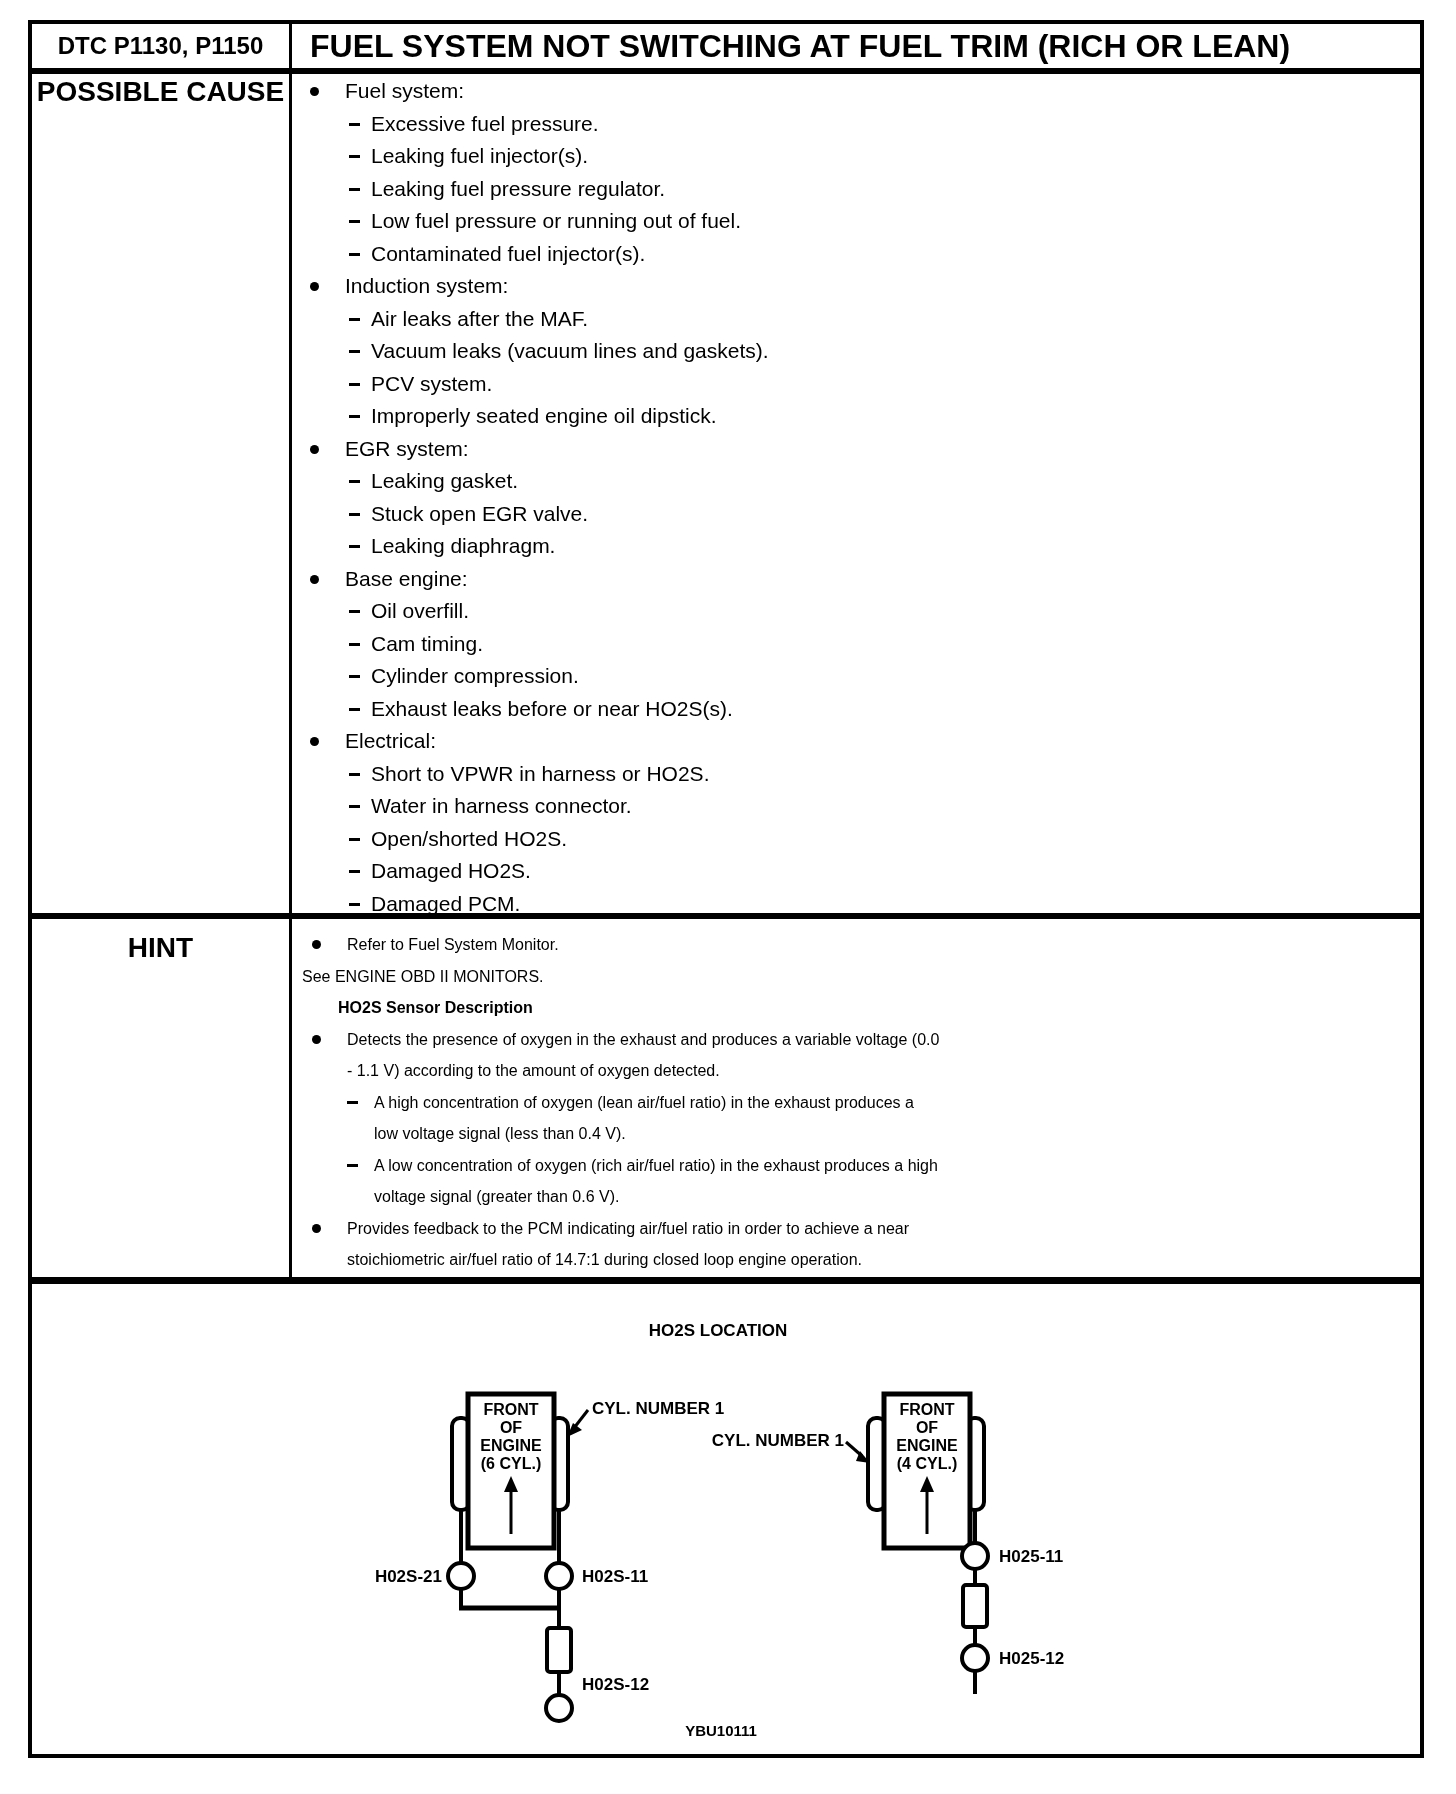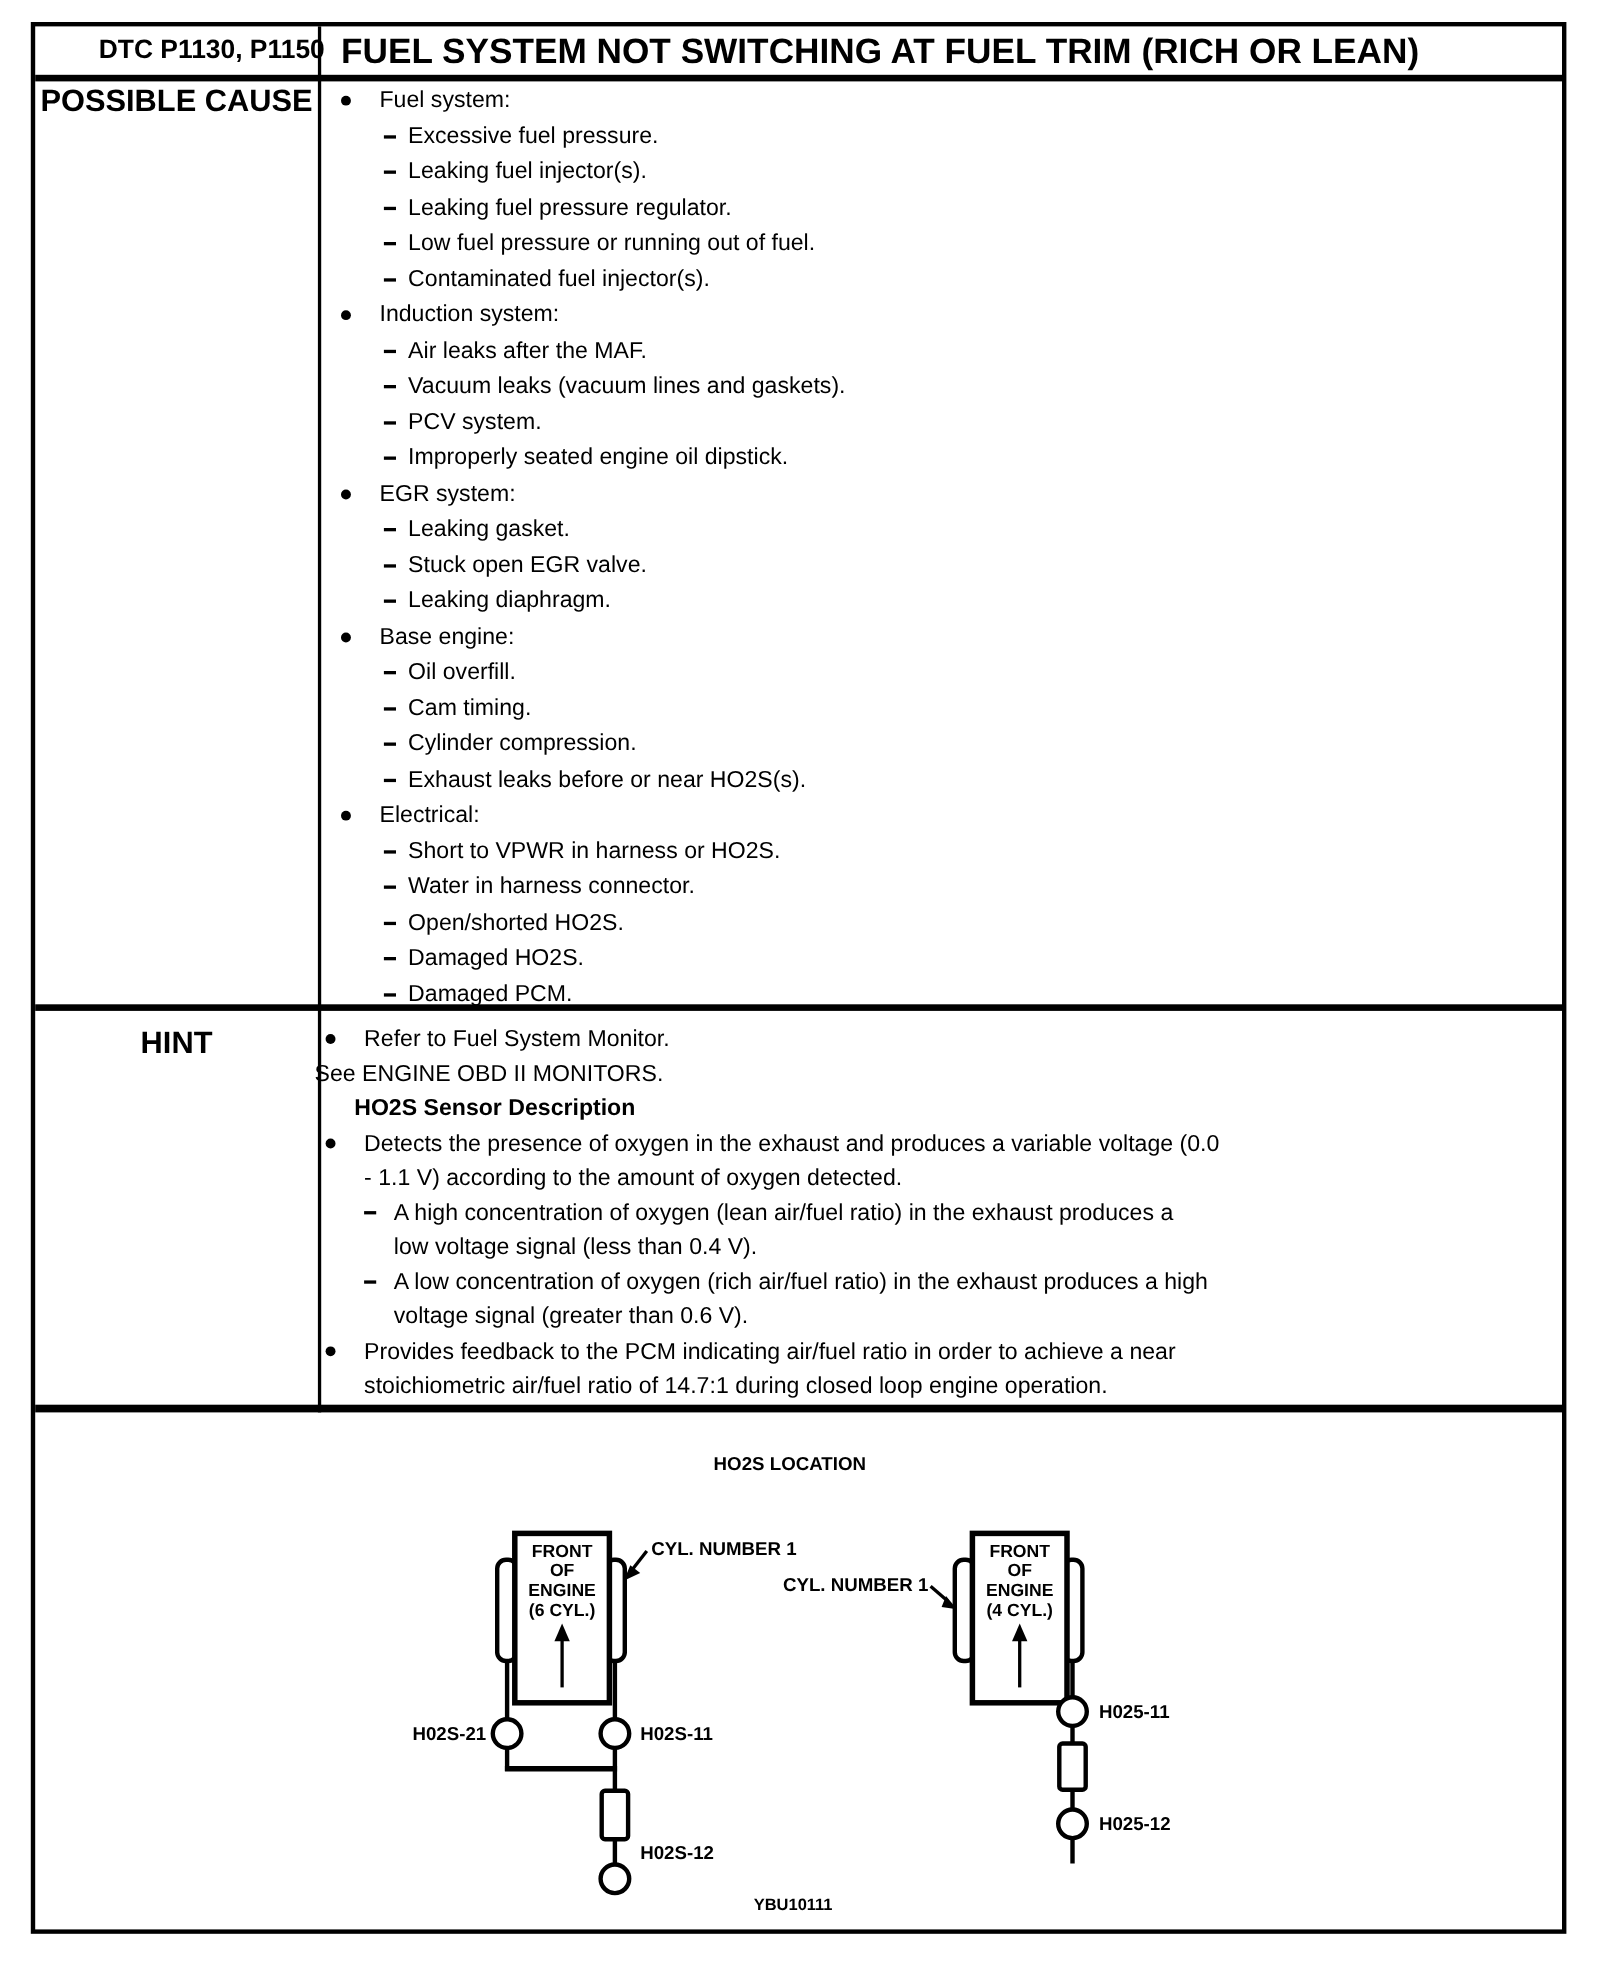--- a/index.html
+++ b/index.html
@@ -5,35 +5,35 @@
   html,body{margin:0;padding:0;background:#fff;}
   body{width:1456px;height:1794px;position:relative;font-family:"Liberation Sans",sans-serif;color:#000;}
   .doc{position:absolute;left:28px;top:20px;width:1396px;height:1738px;border:4px solid #000;box-sizing:border-box;background:#fff;}
   
   .vdiv{position:absolute;left:257px;top:0;width:3px;height:1260px;background:#000;}
   .hsep{position:absolute;left:0;right:0;background:#000;}
   .hsep1{top:44px;height:6px;}
   .hsep2{top:889px;height:6px;}
   .hsep3{top:1253px;height:7px;}
   
-  .dtc-code{position:absolute;left:0;top:0;width:257px;height:44px;display:flex;align-items:center;justify-content:center;font-weight:bold;font-size:24px;margin-left:32px;}
+  .dtc-code{position:absolute;left:0;top:0;width:257px;height:44px;display:flex;align-items:center;justify-content:center;font-weight:bold;font-size:24px;}
   .dtc-title{position:absolute;left:278px;right:8px;top:0;height:44px;display:flex;align-items:center;font-weight:bold;font-size:32px;}
   
   .rowlabel{position:absolute;left:0;width:257px;text-align:center;font-weight:bold;font-size:28px;}
   .pc-label{top:52px;}
   .hint-label{top:908px;}
   
   .pc-content{position:absolute;left:261px;top:51px;width:1125px;font-size:21px;}
   .pc-content .li{position:relative;line-height:32.5px;}
   .li.g{padding-left:52px;}
   .li.d{padding-left:78px;}
   .dot{position:absolute;left:17px;top:12px;width:9px;height:9px;border-radius:50%;background:#000;}
   .li.d .dsh{position:absolute;left:56px;top:15px;width:11px;height:3px;background:#000;}
   
-  .hint-content{position:absolute;left:247px;top:905px;width:1135px;font-size:21px;}
+  .hint-content{position:absolute;left:263px;top:905px;width:1135px;font-size:16px;}
   .hint-content .hl{position:relative;line-height:31.5px;}
   .hl.hb{padding-left:52px;}
   .hl.hb .dot{top:11px;}
   .hl.hf{padding-left:7px;}
   .hl.hh{padding-left:7px;font-weight:bold;margin-left:36px;}
   .hl.hc1{padding-left:52px;}
   .hl.hd{padding-left:79px;}
   .hl.hd .dsh{position:absolute;left:52px;top:14px;width:11px;height:3px;background:#000;}
   .hl.hc2{padding-left:79px;}
   

